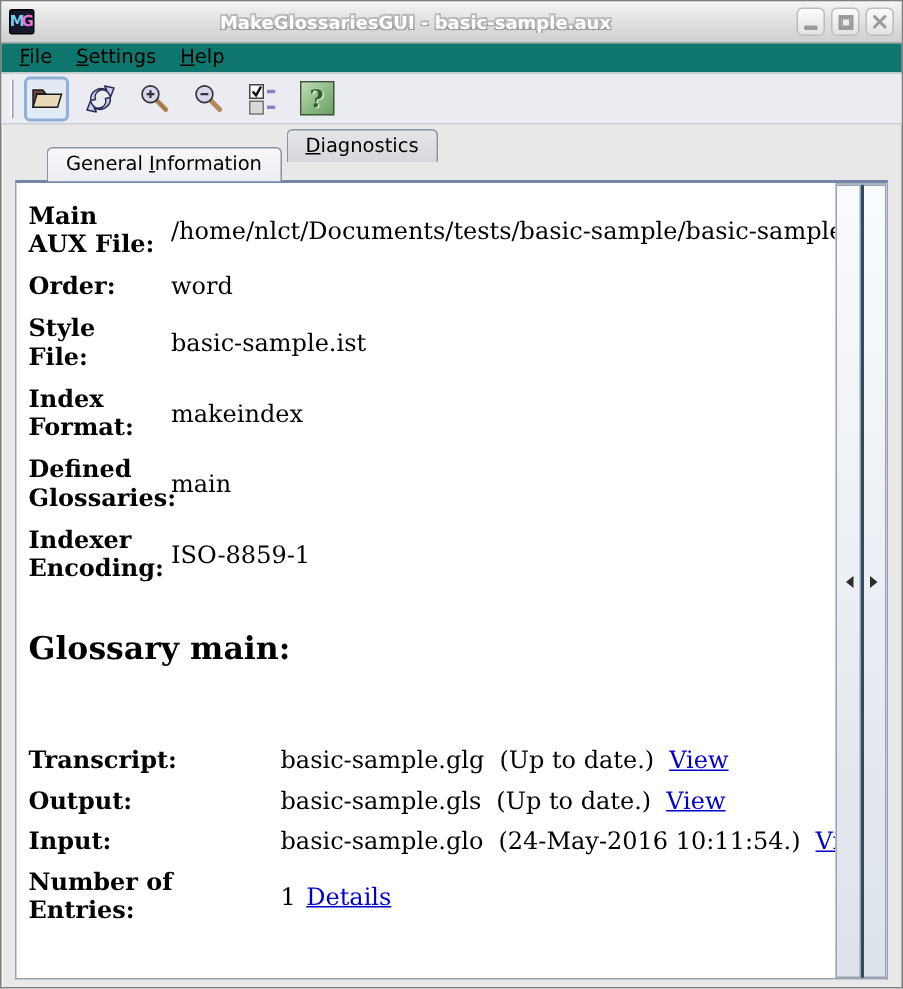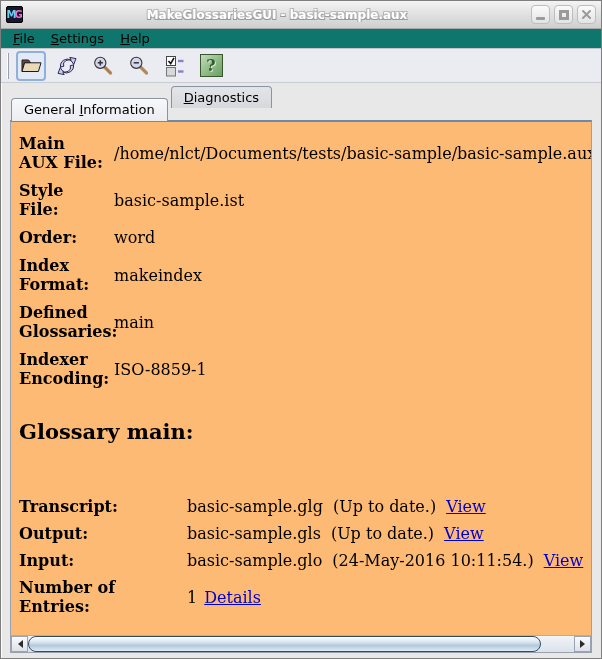--- a/index.html
+++ b/index.html
@@ -88,29 +88,29 @@
     font-size:13px; color:#000;
     border:1px solid #8b93a3; border-bottom:none;
     border-radius:4px 4px 0 0;
     padding:3px 12px 3px 12px; margin-right:3px;
     background:linear-gradient(180deg,#e4e5e9,#d7d8dc);
     margin-bottom:12px; cursor:default;
   }
   .tab.active {
     background:linear-gradient(180deg,#f6f7f9,#ecedf1);
     box-shadow:inset 0 1px 0 #ffffff;
-    padding-bottom:4px; margin-bottom:-1px;
+    padding-bottom:4px; margin-bottom:-1px;margin-left:20px;
   }
 
   
   .panel {
     flex:1; margin:0 9px 5px 9px;
-    background:#fdba74;
+    background:#ffffff;
     border:1px solid #99a1b1; border-top:2px solid #7387a6;
-    display:flex; flex-direction:column; overflow:hidden;
+    display:flex; flex-direction:row; overflow:hidden;
   }
   .content {
     flex:1; overflow:hidden;
     padding:12px 6px 0 8px;
     font-family:"DejaVu Serif", serif; font-size:16px; color:#000;
     line-height:19px;
   }
   .row { display:grid; grid-template-columns:95px 1fr; align-items:center; margin-bottom:9px; }
   .row .lbl { font-weight:bold; padding-right:6px; }
   .row .val { white-space:nowrap; }
@@ -239,26 +239,26 @@
   </div>
 
   <div class="panel">
     <div class="content">
 
       <div class="row">
         <span class="lbl">Main AUX File:</span>
         <span class="val">/home/nlct/Documents/tests/basic-sample/basic-sample.aux</span>
       </div>
       <div class="row">
+        <span class="lbl">Order:</span>
+        <span class="val">word</span>
+      </div>
+      <div class="row">
         <span class="lbl">Style File:</span>
         <span class="val">basic-sample.ist</span>
-      </div>
-      <div class="row">
-        <span class="lbl">Order:</span>
-        <span class="val">word</span>
       </div>
       <div class="row">
         <span class="lbl">Index Format:</span>
         <span class="val">makeindex</span>
       </div>
       <div class="row">
         <span class="lbl">Defined Glossaries:</span>
         <span class="val">main</span>
       </div>
       <div class="row">

